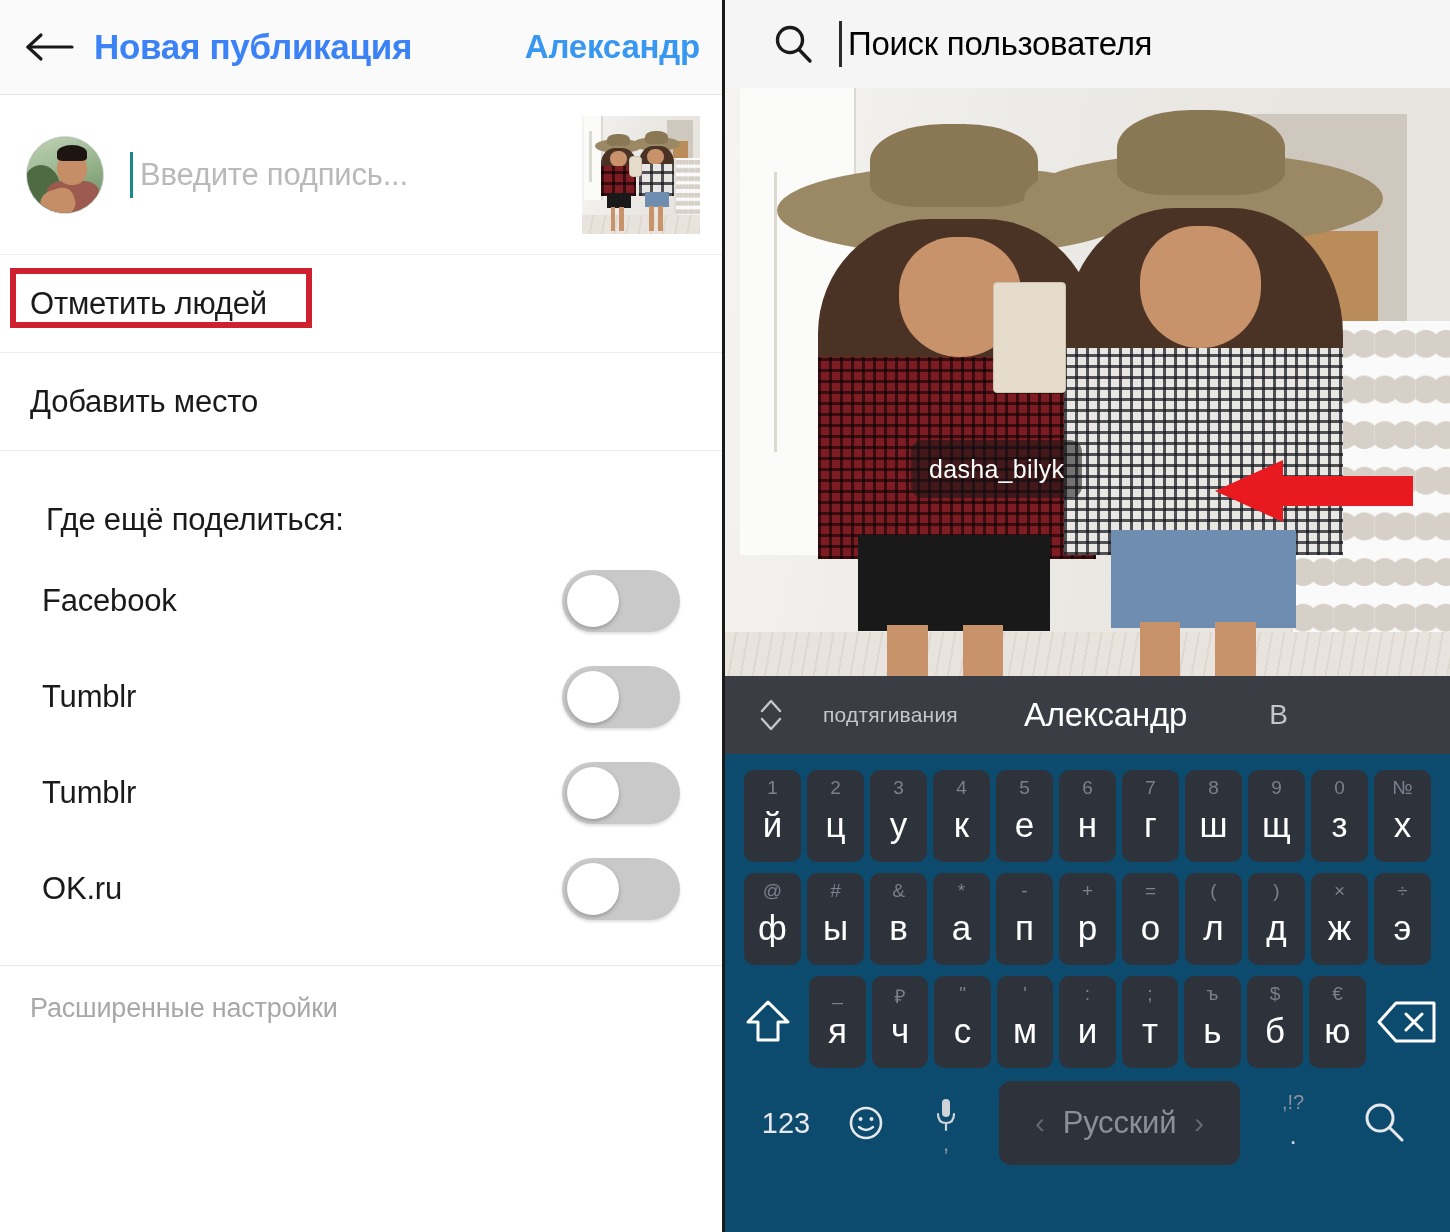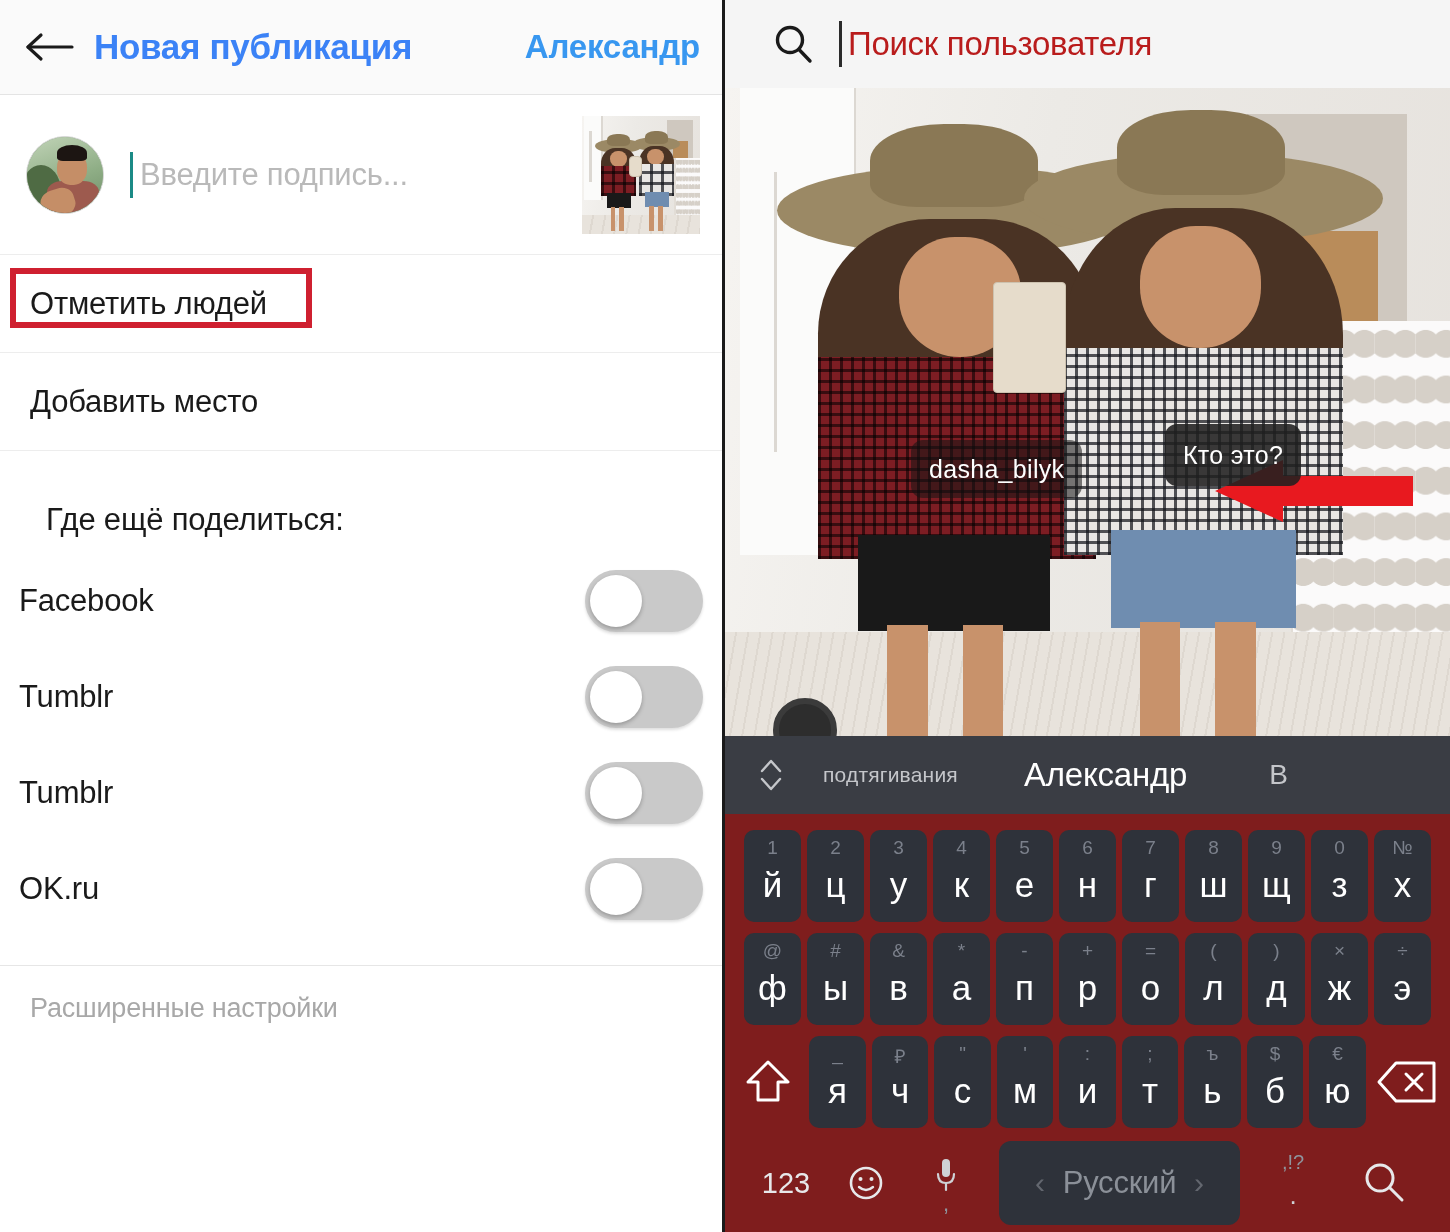--- a/index.html
+++ b/index.html
@@ -121,21 +121,21 @@
     width: 302px; height: 60px;
     border: 6px solid #cf2030; pointer-events: none; z-index: 5;
   }
   .section-gap { height: 36px; background:#fff; }
   .section-label {
     padding: 0 46px; font-size: 31px; color: #1a1a1a; font-weight: 400;
     height: 66px; display: flex; align-items: center; letter-spacing: -0.2px;
   }
   .toggle-row {
     height: 96px; display: flex; align-items: center;
-    padding: 0 19px; cursor: pointer;
+    padding: 0 42px; cursor: pointer;
   }
   .toggle-label { font-size: 31px; color: #1a1a1a; letter-spacing: -0.2px; }
   .toggle {
     margin-left: auto; width: 118px; height: 62px;
     border-radius: 34px; background: #c9c9c9; position: relative;
     box-shadow: 0 2px 3px rgba(0,0,0,.13);
   }
   .toggle .knob {
     position: absolute; left: 5px; top: 5px;
     width: 52px; height: 52px; border-radius: 50%;
@@ -149,21 +149,21 @@
 
   
   .right-panel { width: 725px; height: 1232px; position: relative; background:#111; }
   .search-bar {
     height: 88px; background: #f5f5f5; display: flex; align-items: center;
     padding: 0 0 0 46px;
   }
   .search-icon { width: 44px; height: 44px; flex: none; }
   .search-field { display: flex; align-items: center; margin-left: 24px; flex:1; }
   .search-caret { width: 3px; height: 46px; background: #2b2b2b; }
-  .search-placeholder { font-size: 33px; color: #b91c1c; margin-left: 6px; letter-spacing: -0.3px; }
+  .search-placeholder { font-size: 33px; color: #000000; margin-left: 6px; letter-spacing: -0.3px; }
 
   .photo-area { position: relative; width: 725px; height: 648px; overflow: hidden; }
 
   .tag-bubble {
     position: absolute; color: #ffffff;
     border-radius: 12px; display: flex; align-items: center; justify-content: center;
     font-size: 25px; letter-spacing: .3px; padding: 0 18px; white-space: nowrap;
     cursor: pointer;
   }
   .tag-a { left: 186px; top: 352px; height: 58px; background: rgba(20,20,20,.55); }
@@ -171,22 +171,22 @@
 
   .corner-circle {
     position: absolute; left: 48px; bottom: -26px;
     width: 64px; height: 64px; border-radius: 50%;
     background: #2d2d2d; border: 6px solid #3b3b3b;
   }
   .red-arrow { position: absolute; left: 488px; top: 370px; width: 200px; height: 66px; }
 
   
   .keyboard {
-    position: absolute; left: 0; bottom: 0; width: 725px; height: 496px;
-    background: #7f1d1d;
+    position: absolute; left: 0; bottom: 0; width: 725px; height: 556px;
+    background: #0c4a6e;
   }
   .suggest-bar {
     height: 78px; background: #3a3d44; display: flex; align-items: center;
     padding: 0 26px; position: relative;
   }
   .sug-expand { width: 40px; height: 44px; flex: none; display:flex; align-items:center; justify-content:center; cursor:pointer;}
   .sug-word {
     color: #c4c6ca; font-size: 21px; letter-spacing: .2px; cursor: pointer;
   }
   .sug-1 { margin-left: 32px; }
@@ -385,23 +385,20 @@
 
       <div class="red-arrow">
         <svg width="200" height="66" viewBox="0 0 200 66">
           <path d="M200 18 H70 V2 L2 33 L70 64 V48 H200 Z" fill="#e8191f"></path>
         </svg>
       </div>
 
       <div class="tag-bubble tag-a">
         <span>dasha_bilyk</span>
       </div>
-      <div class="tag-bubble tag-b">
-        <span>Кто это?</span>
-      </div>
 
       <div class="corner-circle"></div>
     </div>
 
     <div class="keyboard">
 
       <div class="suggest-bar">
         <span class="sug-expand">
           <svg width="28" height="40" viewBox="0 0 28 40">
             <path d="M5 16 L14 6 L23 16" stroke="#c4c6ca" stroke-width="2.4" fill="none" stroke-linecap="round" stroke-linejoin="round"></path>

